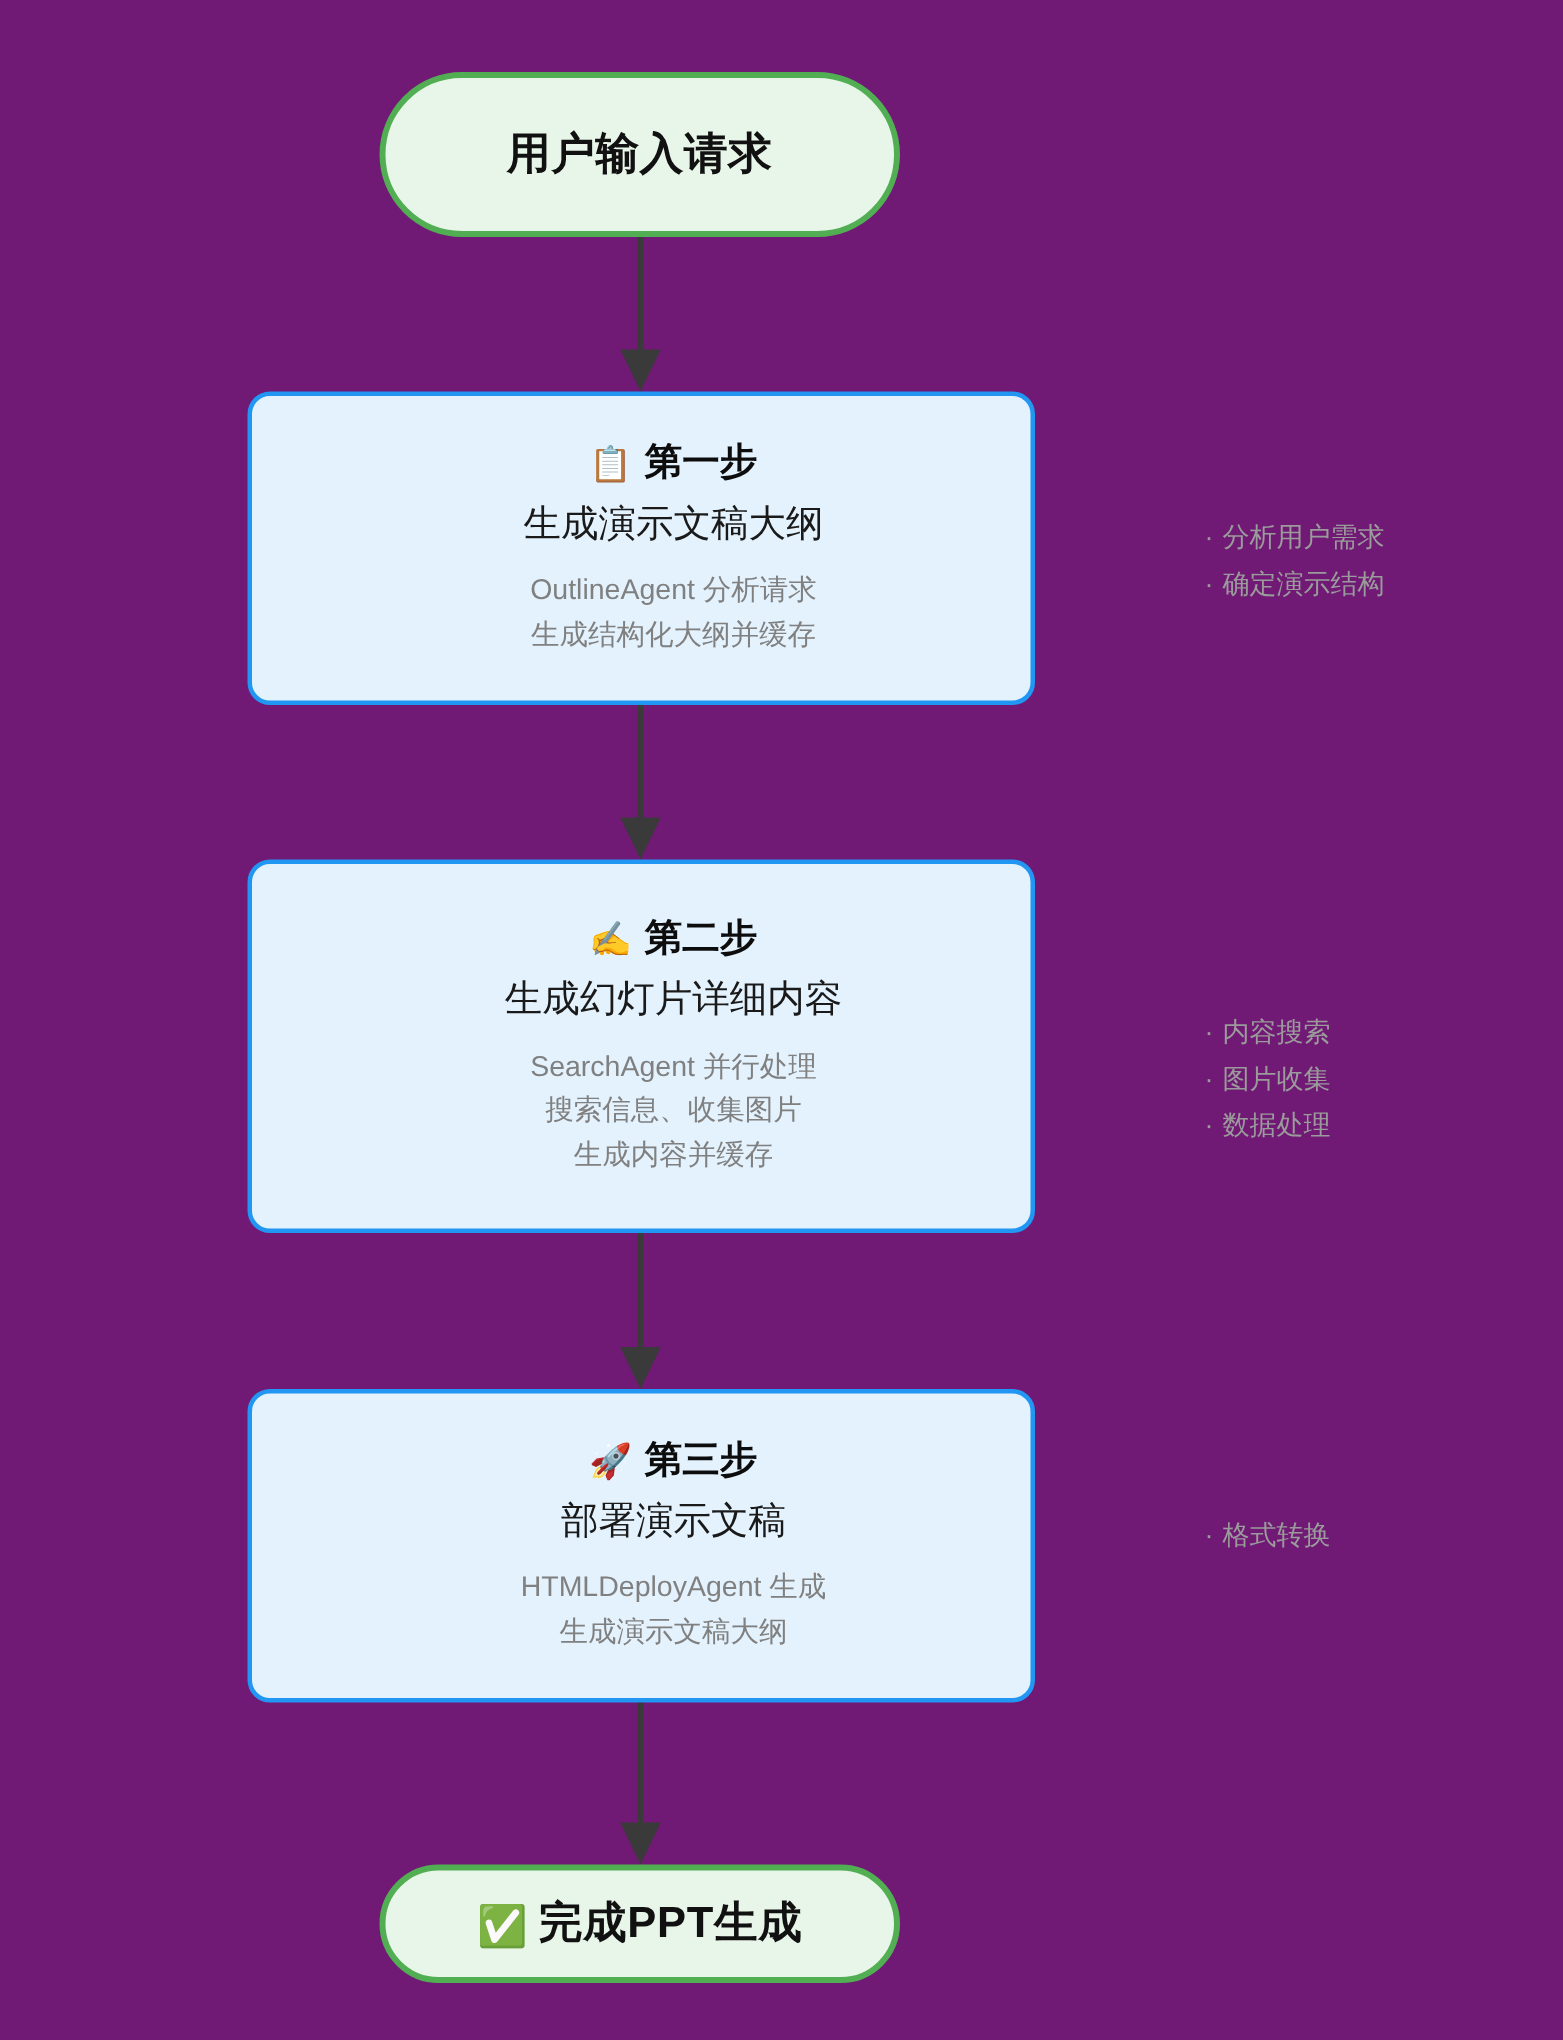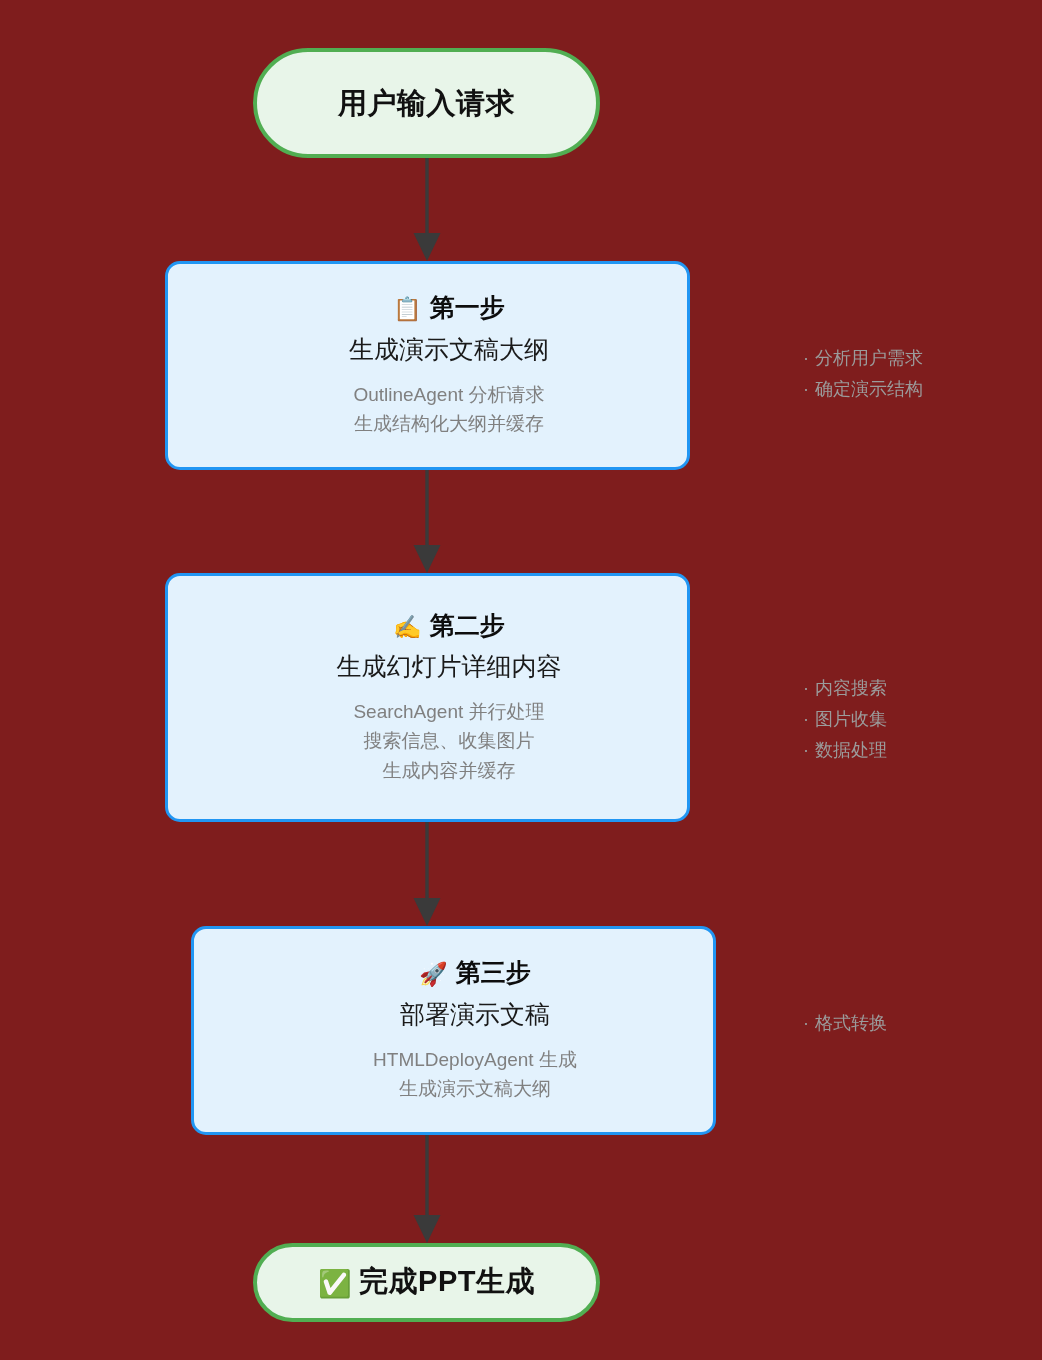--- a/index.html
+++ b/index.html
@@ -9,21 +9,21 @@
     background: #ffffff;
   }
   body {
     font-family: "Liberation Sans", "DejaVu Sans", sans-serif;
     -webkit-font-smoothing: antialiased;
   }
   #canvas {
     position: relative;
     width: 1042px;
     height: 1360px;
-    background: #7f1d1d;
+    background: #701a75;
     overflow: hidden;
   }
 
   
   .terminal {
     position: absolute;
     left: 253px;
     width: 347px;
     box-sizing: border-box;
     background: #e8f5e9;
@@ -90,21 +90,21 @@
   .process .p-desc {
     font-size: 19px;
     color: #808080;
     line-height: 1.55;
     margin-top: 14px;
   }
   .process .p-desc div { white-space: nowrap; }
 
   #node-step1 { top: 261px; height: 209px; }
   #node-step2 { top: 573px; height: 249px; }
-  #node-step3 { top: 926px; height: 209px; margin-left: 26px; }
+  #node-step3 { top: 926px; height: 209px; }
 
   
   .arrow {
     position: absolute;
     left: 0;
     width: 1042px;
     pointer-events: none;
   }
   .arrow svg { display: block; }
 

